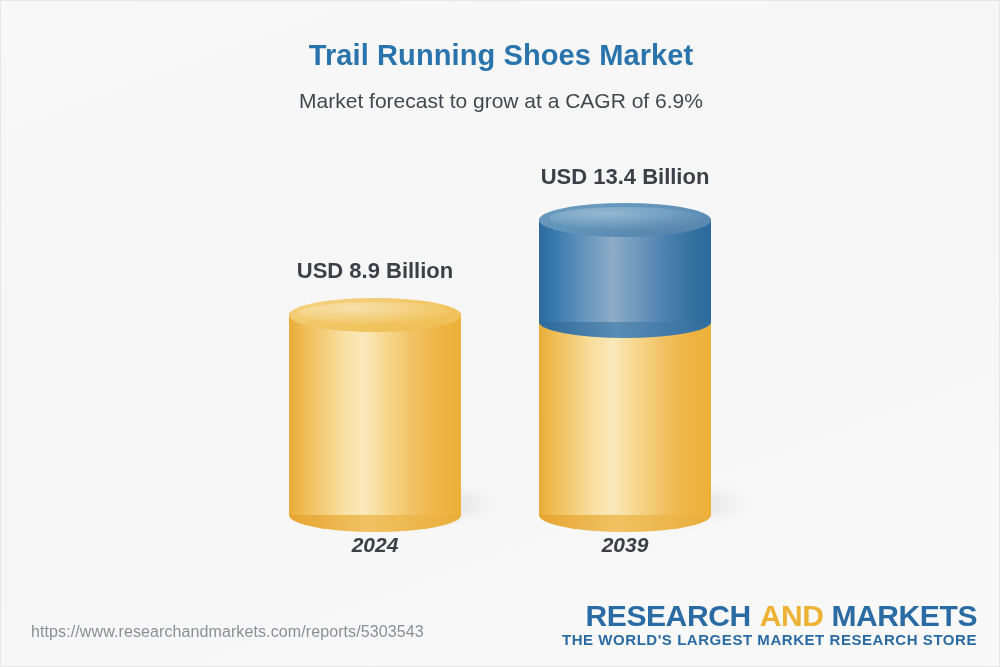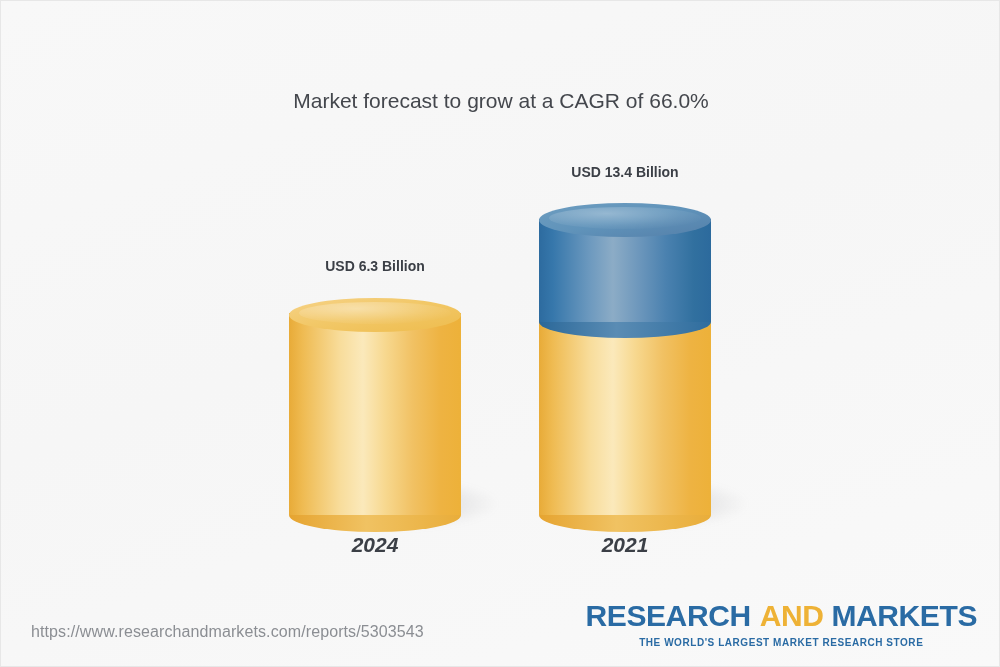--- a/index.html
+++ b/index.html
@@ -57,21 +57,21 @@
   }
 
   .bar-group {
     position: absolute;
   }
 
   .bar-value {
     position: absolute;
     width: 260px;
     text-align: center;
-    font-size: 14px;
+    font-size: 22px;
     font-weight: bold;
     color: #3b3f46;
     white-space: nowrap;
   }
 
   .bar-cat {
     position: absolute;
     width: 260px;
     text-align: center;
     font-size: 21px;
@@ -157,53 +157,54 @@
     top: 622px;
     font-size: 16px;
     color: #8b8e93;
     letter-spacing: 0.1px;
     text-align: right;
   }
   .logo {
     position: absolute;
     right: 22px;
     top: 600px;
-    text-align: center;
+    text-align: right;
   }
   .logo-main {
     font-size: 30px;
     font-weight: bold;
     letter-spacing: -0.4px;
     line-height: 1.0;
     white-space: nowrap;
   }
   .logo-blue  { color: #2a6ba4; }
   .logo-amber { color: #eeb236; }
   .logo-tag {
-    margin-top: 6px;
-    font-size: 10px;
+    margin-top: 0;
+    font-size: 15px;
     font-weight: bold;
     color: #2a6ba4;
     letter-spacing: 0.55px;
     white-space: nowrap;
   }
 </style>
 </head>
 <body>
 
 <div id="infographic">
 
-
-  <div class="subtitle">Market forecast to grow at a CAGR of 66.0%</div>
+  <div class="title">Trail Running Shoes Market</div>
+
+  <div class="subtitle">Market forecast to grow at a CAGR of 6.9%</div>
 
   <div class="plot">
 
     <div class="bar-group">
 
-      <div class="bar-value" style="left:244px; top:257px;">USD 6.3 Billion</div>
+      <div class="bar-value" style="left:244px; top:257px;">USD 8.9 Billion</div>
 
       <div class="cyl-shadow" style="left:300px; top:478px; width:196px; height:50px;"></div>
 
       <div class="seg">
 
         <div class="seg-cap amber-cap-bottom" style="left:288px; top:497px; width:172px; height:34px;"></div>
 
         <div class="seg-body amber-body" style="left:288px; top:312px; width:172px; height:202px;"></div>
 
         <div class="seg-cap amber-cap-top" style="left:288px; top:297px; width:172px; height:34px;">
@@ -231,21 +232,21 @@
         <div class="seg-cap blue-cap-bottom" style="left:538px; top:305px; width:172px; height:32px;"></div>
 
         <div class="seg-body blue-body" style="left:538px; top:218px; width:172px; height:103px;"></div>
 
         <div class="seg-cap blue-cap-top" style="left:538px; top:202px; width:172px; height:34px;">
           <div class="cap-highlight" style="left:10px; top:4px; width:152px; height:22px;
                       background: radial-gradient(ellipse at 38% 30%, rgba(255,255,255,0.32) 0%, rgba(255,255,255,0.08) 55%, rgba(255,255,255,0) 80%);"></div>
         </div>
       </div>
 
-      <div class="bar-cat" style="left:494px; top:532px;">2021</div>
+      <div class="bar-cat" style="left:494px; top:532px;">2039</div>
     </div>
 
   </div>
 
   <div class="footer-url">https://www.researchandmarkets.com/reports/5303543</div>
 
   <div class="logo">
     <div class="logo-main">
       <span class="logo-blue">RESEARCH</span><span style="display:inline-block;width:9px"></span><span class="logo-amber">AND</span><span style="display:inline-block;width:8px"></span><span class="logo-blue">MARKETS</span>
     </div>

